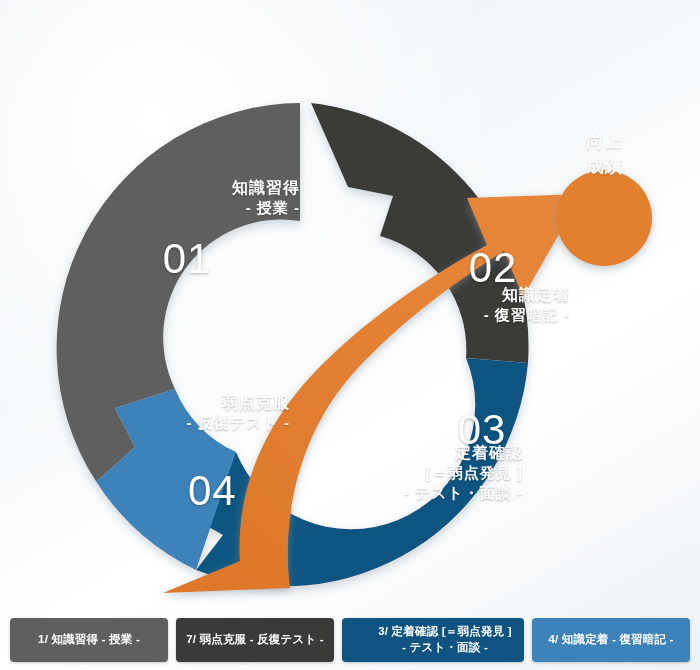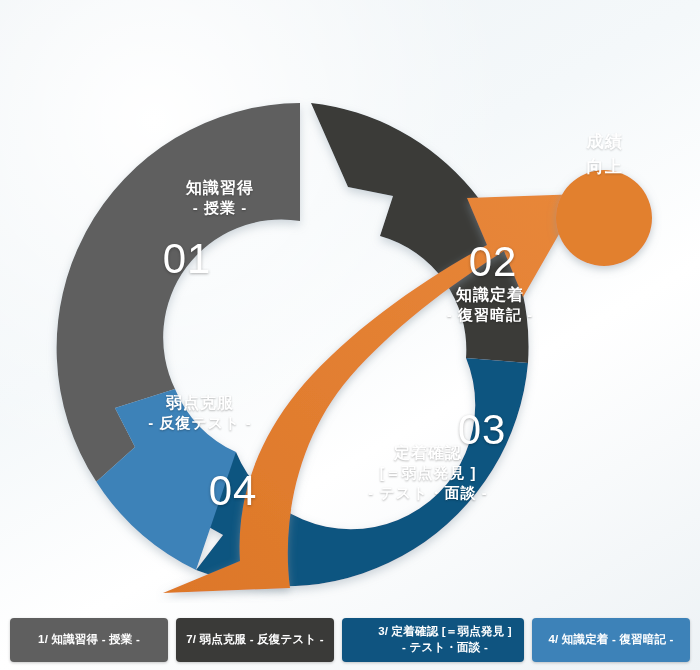--- a/index.html
+++ b/index.html
@@ -36,21 +36,21 @@
     position:absolute;
     left:0;top:48px;
     width:700px;height:555px;
     display:block;
   }
 
   
   .lbl{
     position:absolute;
     color:#ffffff;
-    text-align:center;
+    text-align:right;
     font-weight:700;
     text-shadow:0 1px 2px rgba(0,0,0,.28);
     white-space:nowrap;
     pointer-events:none;
     line-height:1.28;
   }
   .lbl .ttl{font-size:16px;letter-spacing:1px;display:block;}
   .lbl .sub{font-size:15px;letter-spacing:1px;display:block;}
   .num{
     position:absolute;
@@ -59,27 +59,27 @@
     font-size:42px;
     letter-spacing:1px;
     text-shadow:0 1px 3px rgba(0,0,0,.3);
     pointer-events:none;
   }
 
   #lbl01{left:140px;top:178px;width:160px;}
   #num01{left:142px;top:235px;width:90px;text-align:center;}
 
   #lbl02{left:410px;top:285px;width:160px;}
-  #num02{left:448px;top:238px;width:90px;text-align:center;}
+  #num02{left:448px;top:244px;width:90px;text-align:center;}
 
   #lbl03{left:333px;top:443px;width:190px;}
   #num03{left:437px;top:406px;width:90px;text-align:center;}
 
   #lbl04{left:110px;top:393px;width:180px;}
-  #num04{left:188px;top:467px;width:90px;text-align:center;}
+  #num04{left:188px;top:467px;width:90px;text-align:left;}
 
   
   #goal{
     position:absolute;
     left:562px;top:130px;width:86px;
     text-align:center;
     color:#ffffff;
     font-weight:700;
     font-size:17px;
     letter-spacing:1.5px;
@@ -211,22 +211,22 @@
     <span class="sub">- テスト・面談 -</span>
   </div>
 
   <div class="lbl" id="lbl04">
     <span class="ttl">弱点克服</span>
     <span class="sub">- 反復テスト -</span>
   </div>
   <div class="num" id="num04">04</div>
 
   <div id="goal">
+    <span>向上</span>
     <span>成績</span>
-    <span>向上</span>
   </div>
 
   <div id="legend">
     <div class="chip" id="chip1" style="background: rgb(95, 95, 95);">
       <div>
         <span>1/ 知識習得 - 授業 -</span>
       </div>
     </div>
     <div class="chip" id="chip2" style="background: rgb(58, 58, 56);">
       <div>

